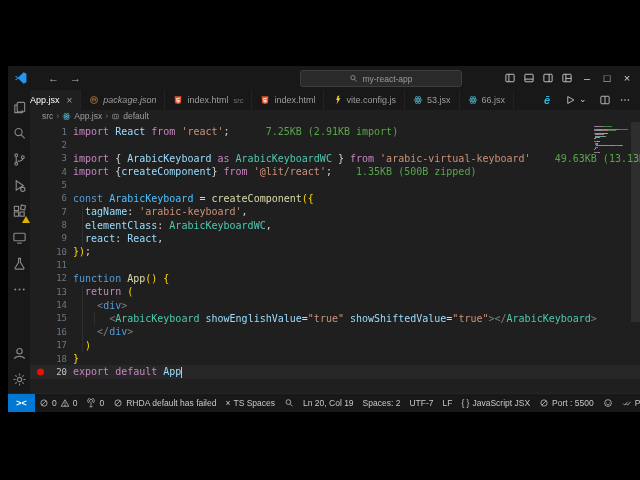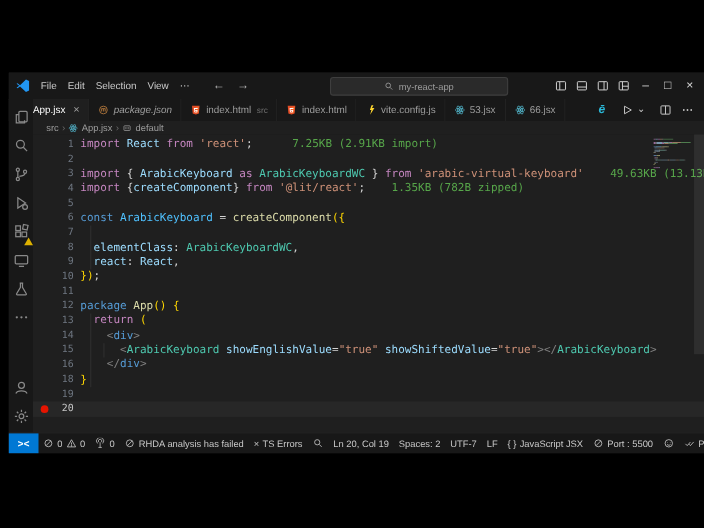--- a/index.html
+++ b/index.html
@@ -95,21 +95,20 @@
 </style>
 </head>
 <body>
 
 <div id="window">
 
   <div class="titlebar">
     <span class="vslogo"><svg viewBox="0 0 16 16">
           <path d="M11 1.5L4.8 7.4 2.3 5.4l-1.1.6 2.7 2-2.7 2 1.1.6 2.5-2L11 14.5l3.2-1.6v-9.8z" fill="#2196f3"></path>
         </svg></span>
-    <span id="menubar"><span class="menu-item">File</span><span class="menu-item">Edit</span><span class="menu-item">Selection</span><span class="menu-item">View</span><span class="menu-item">⋯</span></span>
     <span class="nav">
       <span>←</span>
       <span>→</span>
     </span>
     <span class="cmd-center">
       <span class="ic">
           <svg viewBox="0 0 16 16" fill="none" stroke="currentColor" stroke-width="1.4">
             <circle cx="7" cy="6.5" r="3.8"></circle>
             <path d="M9.8 9.5L13.5 13.2"></path>
           </svg>
@@ -351,36 +350,36 @@
         </span>
         <span>default</span>
       </span>
     </div>
 
   <div class="editor">
     <div id="code-lines">
         <div class="code-row"><span class="ln">1</span><span class="code"><span class="tk-k">import </span><span class="tk-v">React </span><span class="tk-k">from </span><span class="tk-str">'react'</span><span class="tk-p">;</span><span class="tk-g">      7.25KB (2.91KB import)</span></span></div>
         <div class="code-row"><span class="ln">2</span><span class="code"></span></div>
         <div class="code-row"><span class="ln">3</span><span class="code"><span class="tk-k">import </span><span class="tk-p">{ </span><span class="tk-v">ArabicKeyboard </span><span class="tk-k">as </span><span class="tk-t">ArabicKeyboardWC </span><span class="tk-p">} </span><span class="tk-k">from </span><span class="tk-str">'arabic-virtual-keyboard'</span><span class="tk-g">    49.63KB (13.13KB zipped)</span></span></div>
-        <div class="code-row"><span class="ln">4</span><span class="code"><span class="tk-k">import </span><span class="tk-p">{</span><span class="tk-v">createComponent</span><span class="tk-p">} </span><span class="tk-k">from </span><span class="tk-str">'@lit/react'</span><span class="tk-p">;</span><span class="tk-g">    1.35KB (782B zipped)</span></span></div>
+        <div class="code-row"><span class="ln">4</span><span class="code"><span class="tk-k">import </span><span class="tk-p">{</span><span class="tk-v">createComponent</span><span class="tk-p">} </span><span class="tk-k">from </span><span class="tk-str">'@lit/react'</span><span class="tk-p">;</span><span class="tk-g">    1.35KB (500B zipped)</span></span></div>
         <div class="code-row"><span class="ln">5</span><span class="code"></span></div>
         <div class="code-row"><span class="ln">6</span><span class="code"><span class="tk-s">const </span><span class="tk-V">ArabicKeyboard </span><span class="tk-p">= </span><span class="tk-f">createComponent</span><span class="tk-au">({</span></span></div>
-        <div class="code-row"><span class="ln">7</span></div>
+        <div class="code-row"><span class="ln">7</span><span class="code"><span class="tk-p">  </span><span class="tk-v">tagName</span><span class="tk-p">: </span><span class="tk-str">'arabic-keyboard'</span><span class="tk-p">,</span></span></div>
         <div class="code-row"><span class="ln">8</span><span class="code"><span class="tk-p">  </span><span class="tk-v">elementClass</span><span class="tk-p">: </span><span class="tk-t">ArabicKeyboardWC</span><span class="tk-p">,</span></span></div>
         <div class="code-row"><span class="ln">9</span><span class="code"><span class="tk-p">  </span><span class="tk-v">react</span><span class="tk-p">: </span><span class="tk-v">React</span><span class="tk-p">,</span></span></div>
         <div class="code-row"><span class="ln">10</span><span class="code"><span class="tk-au">})</span><span class="tk-p">;</span></span></div>
         <div class="code-row"><span class="ln">11</span><span class="code"></span></div>
-        <div class="code-row"><span class="ln">12</span><span class="code"><span class="tk-s">package </span><span class="tk-f">App</span><span class="tk-au">()</span><span class="tk-p"> </span><span class="tk-au">{</span></span></div>
+        <div class="code-row"><span class="ln">12</span><span class="code"><span class="tk-s">function </span><span class="tk-f">App</span><span class="tk-au">()</span><span class="tk-p"> </span><span class="tk-au">{</span></span></div>
         <div class="code-row"><span class="ln">13</span><span class="code"><span class="tk-p">  </span><span class="tk-k">return </span><span class="tk-au">(</span></span></div>
         <div class="code-row"><span class="ln">14</span><span class="code"><span class="tk-p">    </span><span class="tk-ab">&lt;</span><span class="tk-s">div</span><span class="tk-ab">&gt;</span></span></div>
         <div class="code-row"><span class="ln">15</span><span class="code"><span class="tk-p">      </span><span class="tk-ab">&lt;</span><span class="tk-t">ArabicKeyboard</span><span class="tk-p"> </span><span class="tk-v">showEnglishValue</span><span class="tk-p">=</span><span class="tk-str">"true"</span><span class="tk-p"> </span><span class="tk-v">showShiftedValue</span><span class="tk-p">=</span><span class="tk-str">"true"</span><span class="tk-ab">&gt;&lt;/</span><span class="tk-t">ArabicKeyboard</span><span class="tk-ab">&gt;</span></span></div>
         <div class="code-row"><span class="ln">16</span><span class="code"><span class="tk-p">    </span><span class="tk-ab">&lt;/</span><span class="tk-s">div</span><span class="tk-ab">&gt;</span></span></div>
+        <div class="code-row"><span class="ln">17</span><span class="code"><span class="tk-p">  </span><span class="tk-au">)</span></span></div>
         <div class="code-row"><span class="ln">18</span><span class="code"><span class="tk-au">}</span></span></div>
-        <div class="code-row"><span class="ln">19</span><span class="code"></span></div>
-        <div class="code-row current"><span class="bp-dot"></span><span class="ln cur">20</span></div>
+        <div class="code-row current"><span class="bp-dot"></span><span class="ln cur">20</span><span class="code"><span class="tk-k">export </span><span class="tk-k">default </span><span class="tk-v">App</span><span class="cursor"></span></span></div>
       </div>
     <div class="minimap" id="minimap">
         <div class="mm-row"><i style="width: 2.31px; background: rgb(154, 106, 154);"></i><i style="width: 1.98px; background: rgb(122, 151, 173);"></i><i style="width: 1.65px; background: rgb(154, 106, 154);"></i><i style="width: 2.31px; background: rgb(154, 122, 98);"></i><i style="width: 0.33px; background: rgb(138, 138, 138);"></i><i style="width: 9.24px; background: rgb(78, 125, 78);"></i></div>
         <div class="mm-row"></div>
         <div class="mm-row"><i style="width: 2.31px; background: rgb(154, 106, 154);"></i><i style="width: 0.66px; background: rgb(138, 138, 138);"></i><i style="width: 4.95px; background: rgb(122, 151, 173);"></i><i style="width: 0.99px; background: rgb(154, 106, 154);"></i><i style="width: 5.61px; background: rgb(111, 158, 147);"></i><i style="width: 0.66px; background: rgb(138, 138, 138);"></i><i style="width: 1.65px; background: rgb(154, 106, 154);"></i><i style="width: 8.25px; background: rgb(154, 122, 98);"></i><i style="width: 9.24px; background: rgb(78, 125, 78);"></i></div>
         <div class="mm-row"><i style="width: 2.31px; background: rgb(154, 106, 154);"></i><i style="width: 0.33px; background: rgb(138, 138, 138);"></i><i style="width: 4.95px; background: rgb(122, 151, 173);"></i><i style="width: 0.66px; background: rgb(138, 138, 138);"></i><i style="width: 1.65px; background: rgb(154, 106, 154);"></i><i style="width: 3.96px; background: rgb(154, 122, 98);"></i><i style="width: 0.33px; background: rgb(138, 138, 138);"></i><i style="width: 7.92px; background: rgb(78, 125, 78);"></i></div>
         <div class="mm-row"></div>
         <div class="mm-row"><i style="width: 1.98px; background: rgb(90, 123, 166);"></i><i style="width: 4.95px; background: rgb(106, 166, 200);"></i><i style="width: 0.66px; background: rgb(138, 138, 138);"></i><i style="width: 4.95px; background: rgb(168, 168, 120);"></i><i style="width: 0.66px; background: rgb(154, 154, 106);"></i></div>
         <div class="mm-row"><i style="width: 0.66px; background: transparent;"></i><i style="width: 2.31px; background: rgb(122, 151, 173);"></i><i style="width: 0.66px; background: rgb(138, 138, 138);"></i><i style="width: 5.61px; background: rgb(154, 122, 98);"></i><i style="width: 0.33px; background: rgb(138, 138, 138);"></i></div>
         <div class="mm-row"><i style="width: 0.66px; background: transparent;"></i><i style="width: 3.96px; background: rgb(122, 151, 173);"></i><i style="width: 0.66px; background: rgb(138, 138, 138);"></i><i style="width: 5.28px; background: rgb(111, 158, 147);"></i><i style="width: 0.33px; background: rgb(138, 138, 138);"></i></div>
@@ -433,25 +432,25 @@
           </span>
           <span class="sb-txt">0</span>
         </span>
         <span class="sb-item">
           <span class="ic ">
             <svg viewBox="0 0 16 16" fill="none" stroke="currentColor" stroke-width="1.2">
               <circle cx="8" cy="8" r="5"></circle>
               <path d="M4.6 11.4l6.8-6.8"></path>
             </svg>
           </span>
-          <span class="sb-txt">RHDA analysis has failed</span>
+          <span class="sb-txt">RHDA default has failed</span>
         </span>
         <span class="sb-item">
           <span class="sb-txt">×</span>
-          <span class="sb-txt">TS Errors</span>
+          <span class="sb-txt">TS Spaces</span>
         </span>
         <span class="sb-item">
           <span class="ic ">
             <svg viewBox="0 0 16 16" fill="none" stroke="currentColor" stroke-width="1.2">
               <circle cx="7" cy="6.5" r="3.8"></circle>
               <path d="M9.8 9.5L13.5 13.2"></path>
             </svg>
           </span>
         </span>
       </span>

